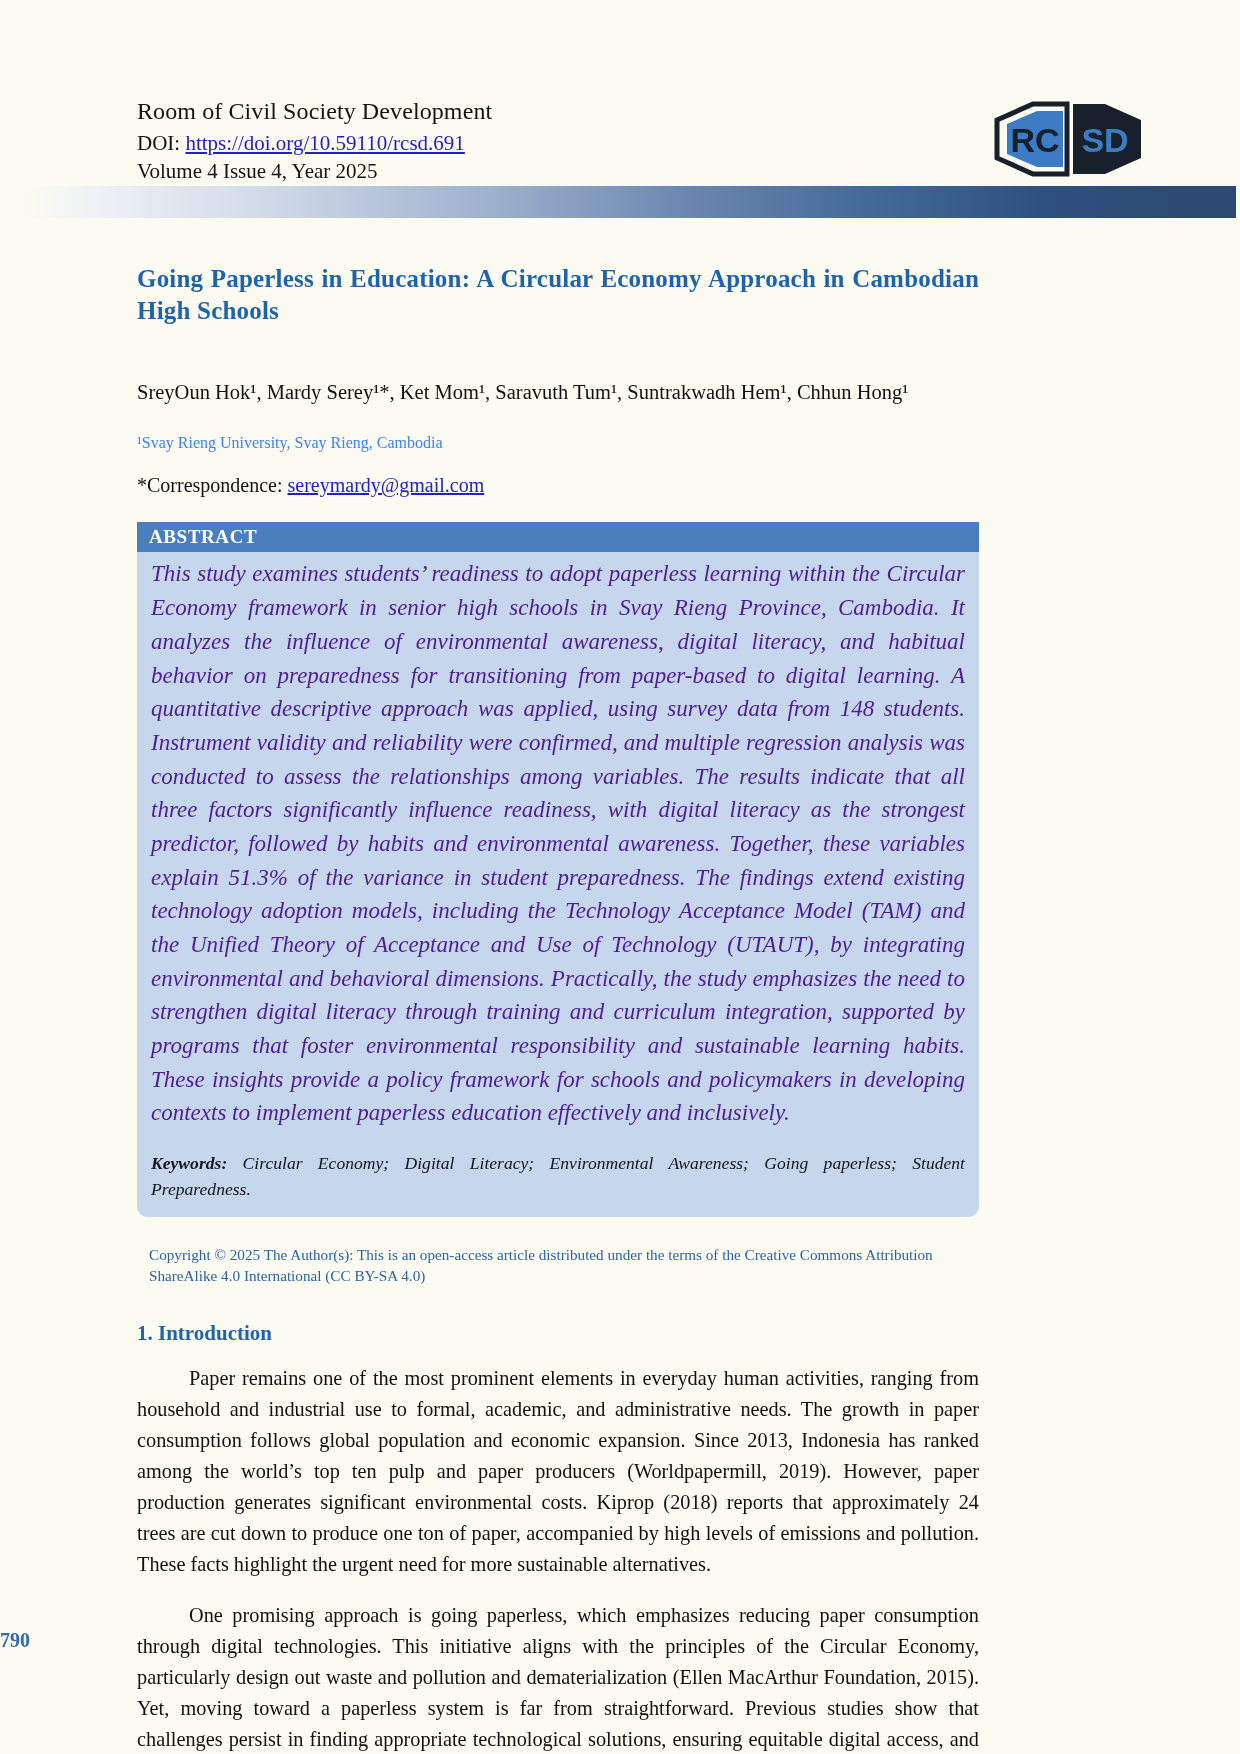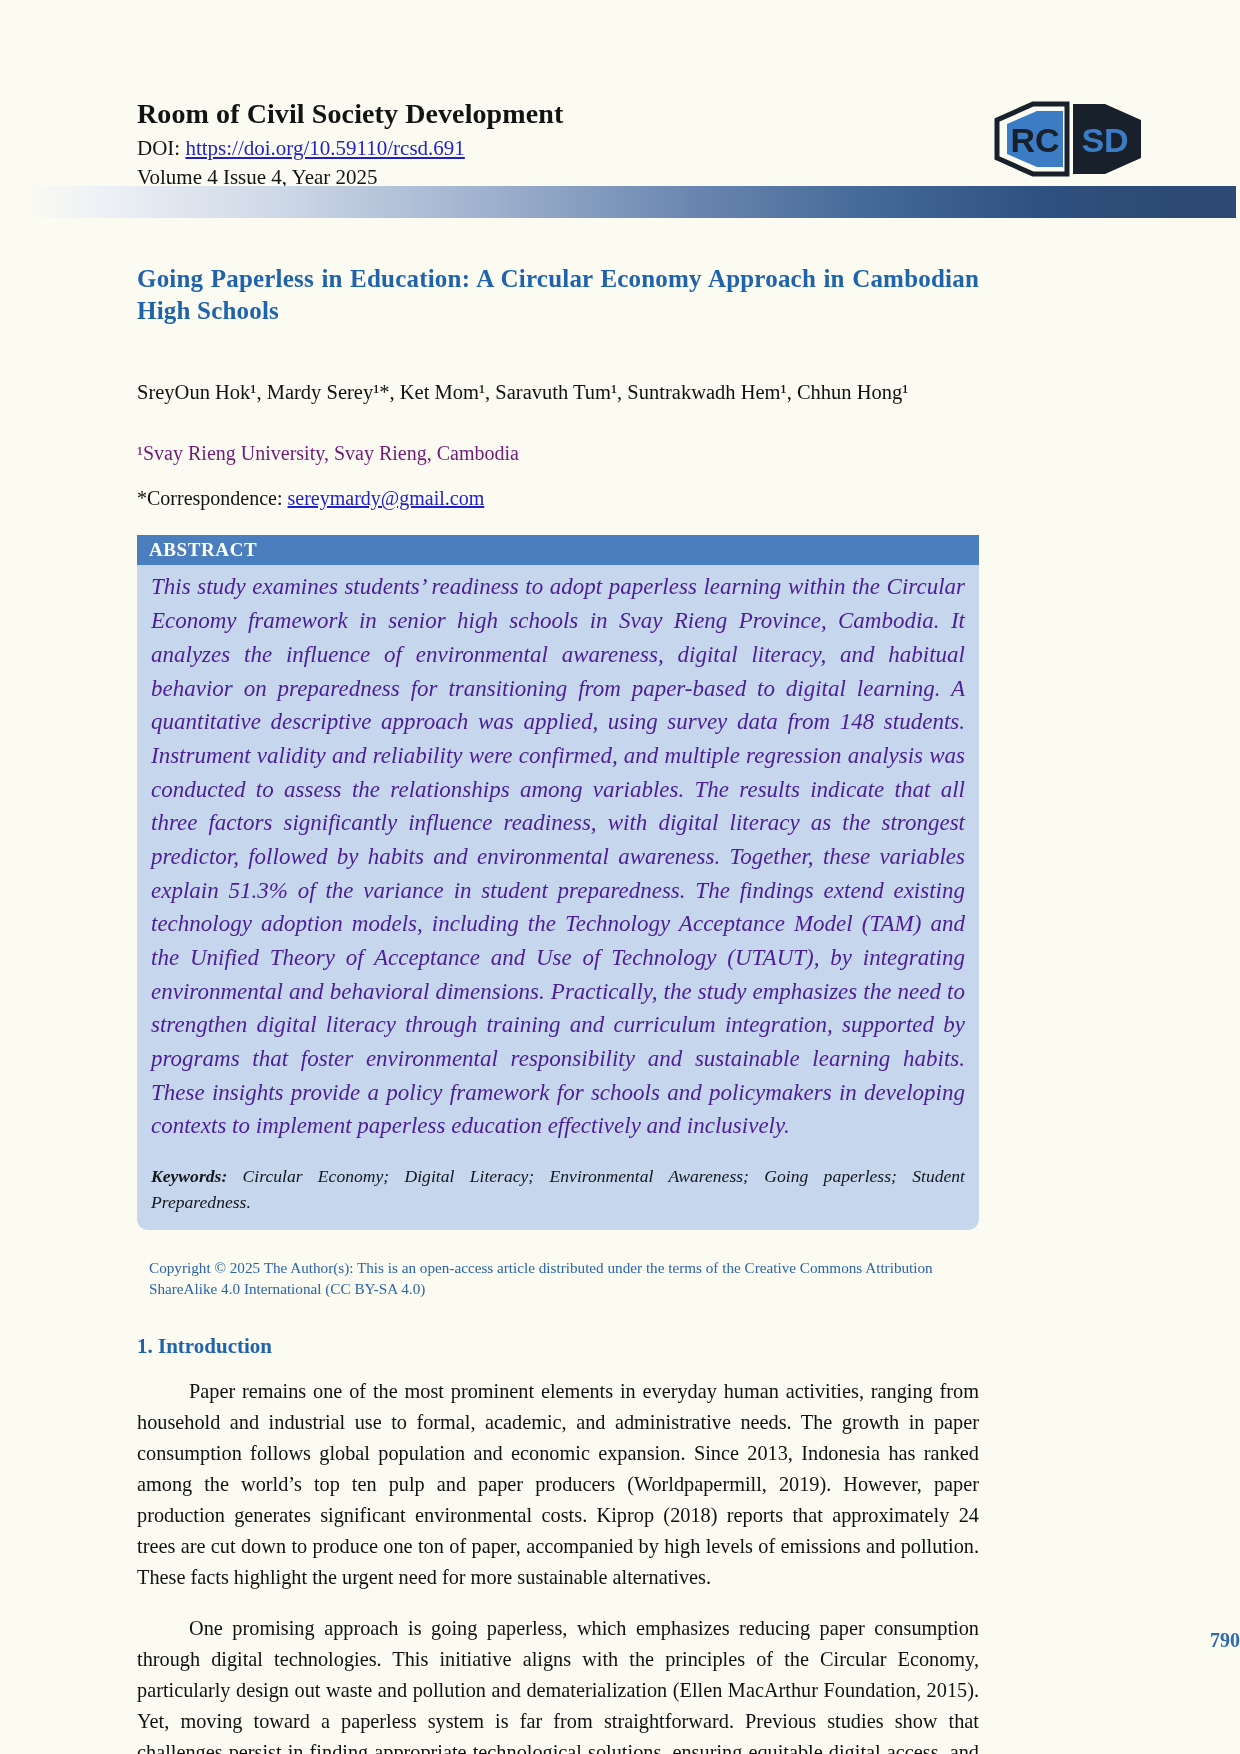--- a/index.html
+++ b/index.html
@@ -28,22 +28,22 @@
     position: absolute;
     top: 96px;
     left: 137px;
     right: 95px;
     display: flex;
     align-items: flex-start;
     justify-content: space-between;
   }
   .masthead-text { line-height: 1.32; }
   .journal-title {
-    font-size: 28px;
-    font-weight: bold;
+    font-size: 24px;
+    font-weight: normal;
     letter-spacing: 0.1px;
     color: #131313;
   }
   .doi-line {
     font-size: 21px;
     color: #131313;
     margin-top: 2px;
   }
   .doi-link {
     color: #2121cc;
@@ -102,23 +102,23 @@
   }
 
   .authors {
     margin-top: 50px;
     font-size: 20.5px;
     line-height: 1.4;
     color: #111;
   }
 
   .affiliation {
-    margin-top: 36px;
-    font-size: 20px;
-    color: #701a75;
+    margin-top: 28px;
+    font-size: 16px;
+    color: #3b82f6;
   }
 
   .correspondence {
     margin-top: 22px;
     font-size: 20px;
     color: #111;
   }
   .mail-link {
     color: #2121cc;
     text-decoration: underline;
@@ -187,21 +187,21 @@
     color: #111;
   }
   .body-par.first { margin-top: 17px; }
 
   
   .page-number {
     position: absolute;
     top: 1629px;
     left: 0;
     width: 1240px;
-    text-align: right;
+    text-align: left;
     font-size: 20px;
     font-weight: bold;
     color: #2f6aad;
   }
 </style>
 </head>
 <body>
 
 <div class="page">
 

